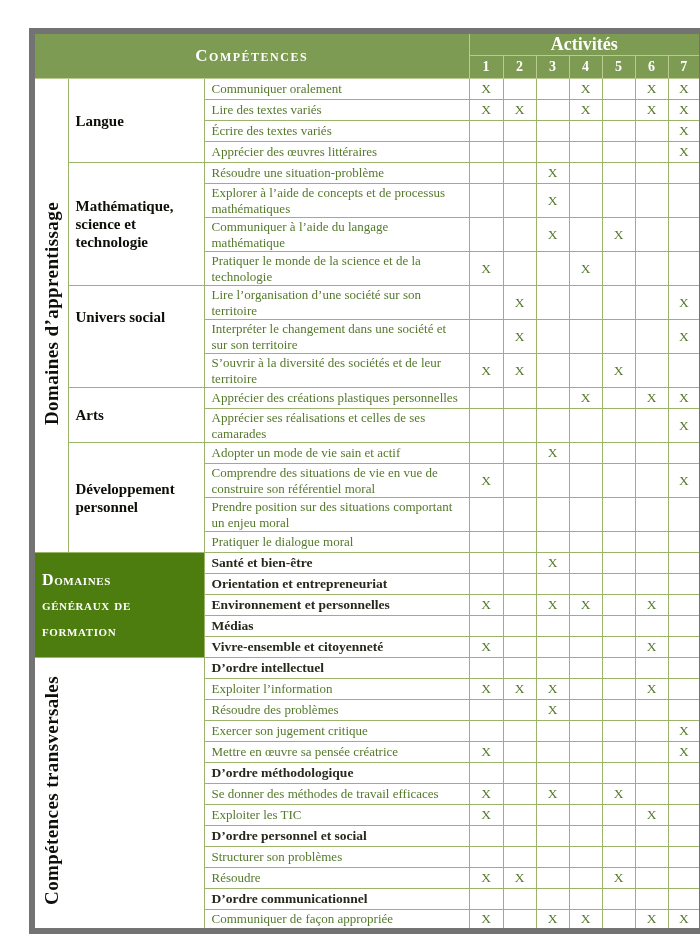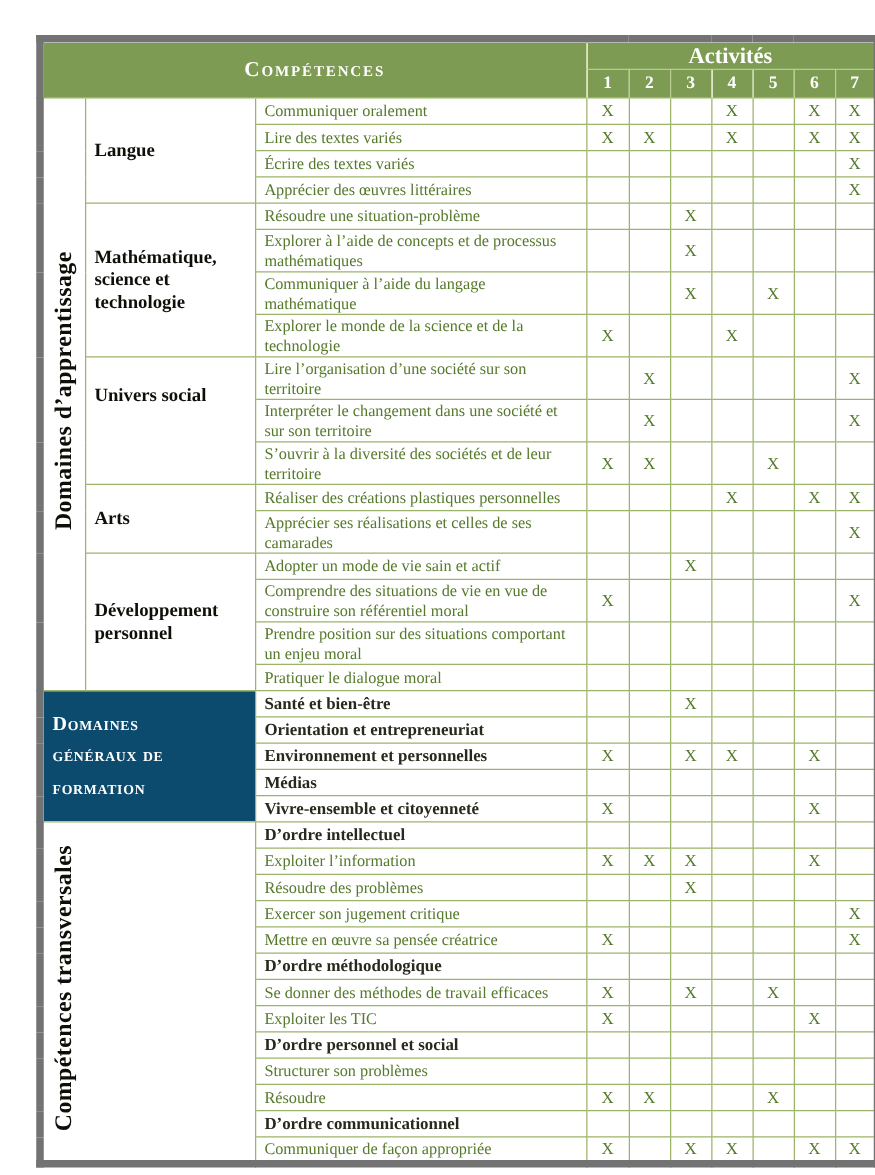--- a/index.html
+++ b/index.html
@@ -32,21 +32,21 @@
 
   td.strip-cell { vertical-align:middle; text-align:center; }
   .vlabel {
     writing-mode:vertical-rl; transform:rotate(180deg);
     font-weight:bold; color:#0f0f09; font-size:19px; letter-spacing:0.4px;
     white-space:nowrap; display:inline-block; line-height:1;
   }
   td.ct-cell { text-align:left; }
   td.ct-cell .vlabel { margin-left:7px; }
 
-  td.dgf-cell { background:#0c4a6e; vertical-align:middle; }
+  td.dgf-cell { background:#4d7c0f; vertical-align:middle; }
   .dgf-label {
     color:#ffffff; font-weight:bold; font-variant:small-caps;
     font-size:16px; line-height:1.6; letter-spacing:0.6px;
     white-space:pre-line; text-align:left; padding:2px 4px 2px 7px;
   }
 </style>
 </head>
 <body>
 
 <div class="page">
@@ -146,21 +146,21 @@
           <td class="comp-cell">Communiquer à l’aide du langage mathématique</td>
           <td class="mark-cell"></td>
           <td class="mark-cell"></td>
           <td class="mark-cell">X</td>
           <td class="mark-cell"></td>
           <td class="mark-cell">X</td>
           <td class="mark-cell"></td>
           <td class="mark-cell"></td>
         </tr>
         <tr class="h2">
-          <td class="comp-cell">Explorer le monde de la science et de la technologie</td>
+          <td class="comp-cell">Pratiquer le monde de la science et de la technologie</td>
           <td class="mark-cell">X</td>
           <td class="mark-cell"></td>
           <td class="mark-cell"></td>
           <td class="mark-cell">X</td>
           <td class="mark-cell"></td>
           <td class="mark-cell"></td>
           <td class="mark-cell"></td>
         </tr>
         <tr class="h2">
           <td class="domain-cell domain-2" rowspan="3">Univers social</td>
@@ -188,21 +188,21 @@
           <td class="mark-cell">X</td>
           <td class="mark-cell">X</td>
           <td class="mark-cell"></td>
           <td class="mark-cell"></td>
           <td class="mark-cell">X</td>
           <td class="mark-cell"></td>
           <td class="mark-cell"></td>
         </tr>
         <tr class="h1">
           <td class="domain-cell domain-3" rowspan="2">Arts</td>
-          <td class="comp-cell">Réaliser des créations plastiques personnelles</td>
+          <td class="comp-cell">Apprécier des créations plastiques personnelles</td>
           <td class="mark-cell"></td>
           <td class="mark-cell"></td>
           <td class="mark-cell"></td>
           <td class="mark-cell">X</td>
           <td class="mark-cell"></td>
           <td class="mark-cell">X</td>
           <td class="mark-cell">X</td>
         </tr>
         <tr class="h2">
           <td class="comp-cell">Apprécier ses réalisations et celles de ses camarades</td>

